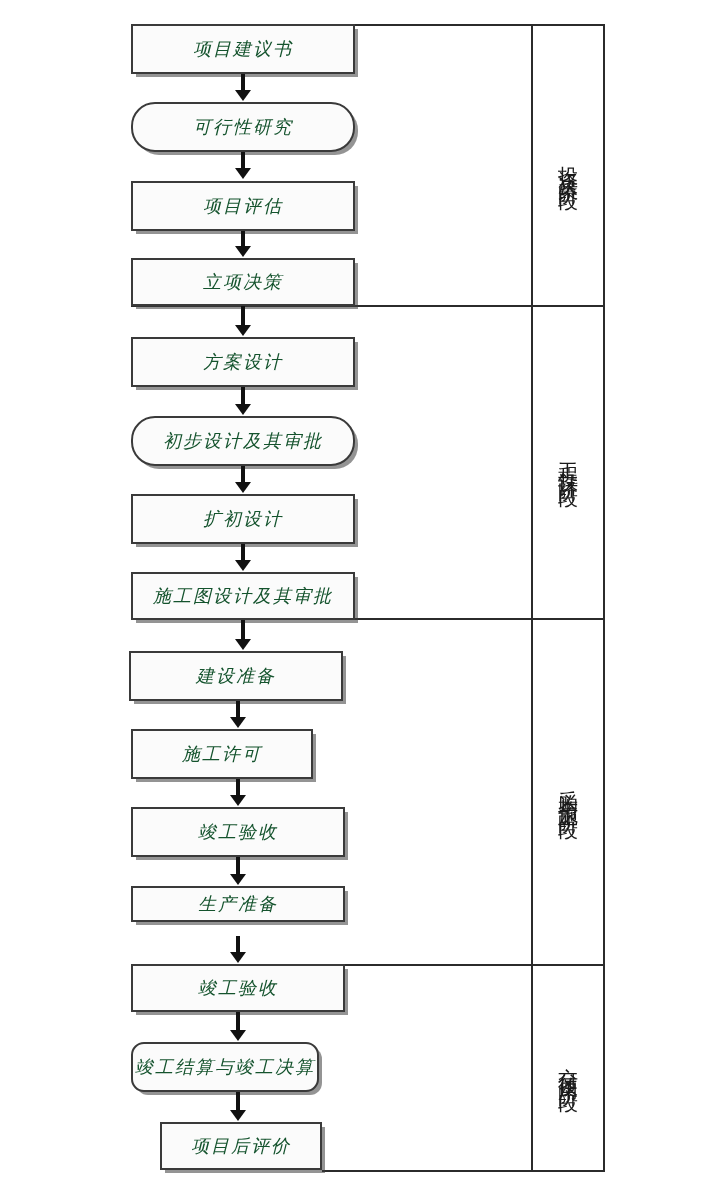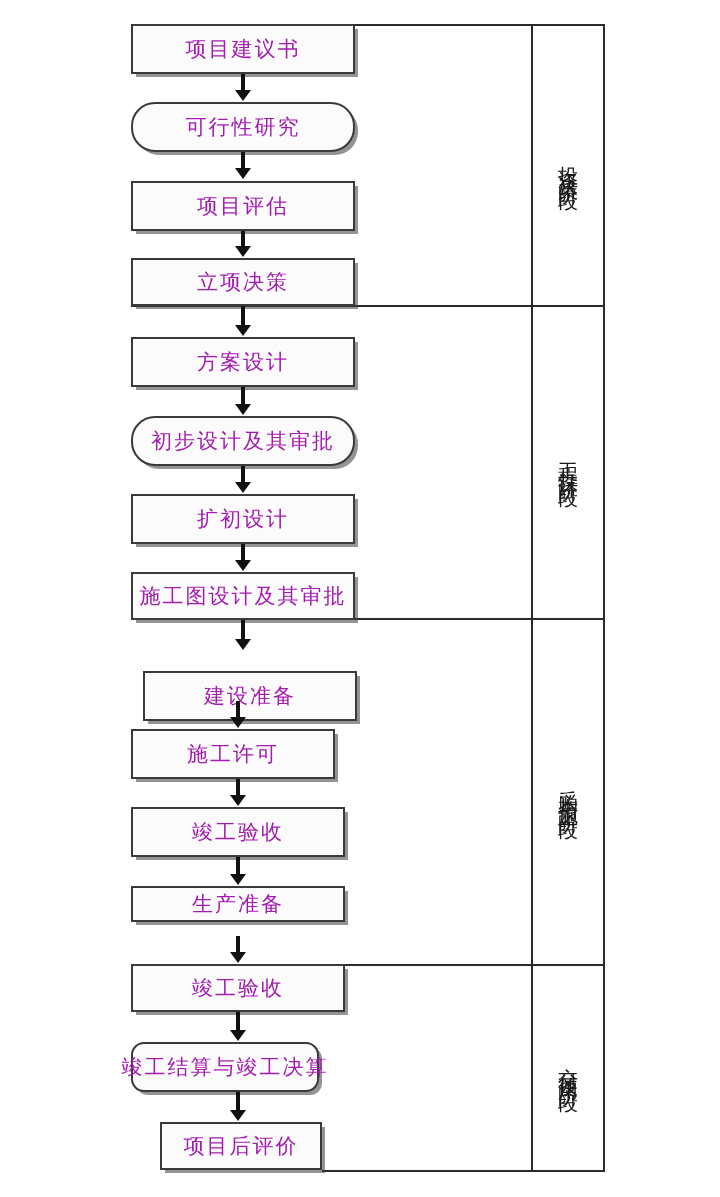--- a/index.html
+++ b/index.html
@@ -31,25 +31,26 @@
     position: absolute;
     box-sizing: border-box;
     border: 2px solid #3a3a3a;
     background: #fbfbfb;
     box-shadow: 4px 4px 0 -1px rgba(60,60,60,0.55);
     display: flex;
     align-items: center;
     justify-content: center;
   }
   .node-label {
-    font-size: 21px;
+    font-size: 18px;
     letter-spacing: 2px;
-    color: #a21caf;
+    color: #14532d;
     white-space: nowrap;
     line-height: 1;
+    font-style: italic;
   }
 
   
   .arrow {
     position: absolute;
     width: 4px;
     background: #111111;
   }
   .arrow-head {
     position: absolute;
@@ -110,24 +111,24 @@
   <div class="node" style="left:131px; top:416px; width:224px; height:50px;border-radius:24px;">
     <span class="node-label">初步设计及其审批</span>
   </div>
   <div class="node" style="left:131px; top:494px; width:224px; height:50px;">
     <span class="node-label">扩初设计</span>
   </div>
   <div class="node" style="left:131px; top:572px; width:224px; height:48px;">
     <span class="node-label">施工图设计及其审批</span>
   </div>
 
-  <div class="node" style="left:143px; top:651px; width:214px; height:50px;margin-top:20px;">
+  <div class="node" style="left:129px; top:651px; width:214px; height:50px;">
     <span class="node-label">建设准备</span>
   </div>
-  <div class="node" style="left:131px; top:729px; width:204px; height:50px;">
+  <div class="node" style="left:131px; top:729px; width:182px; height:50px;">
     <span class="node-label">施工许可</span>
   </div>
   <div class="node" style="left:131px; top:807px; width:214px; height:50px;">
     <span class="node-label">竣工验收</span>
   </div>
   <div class="node" style="left:131px; top:886px; width:214px; height:36px;">
     <span class="node-label">生产准备</span>
   </div>
 
   <div class="node" style="left:131px; top:964px; width:214px; height:48px;">

